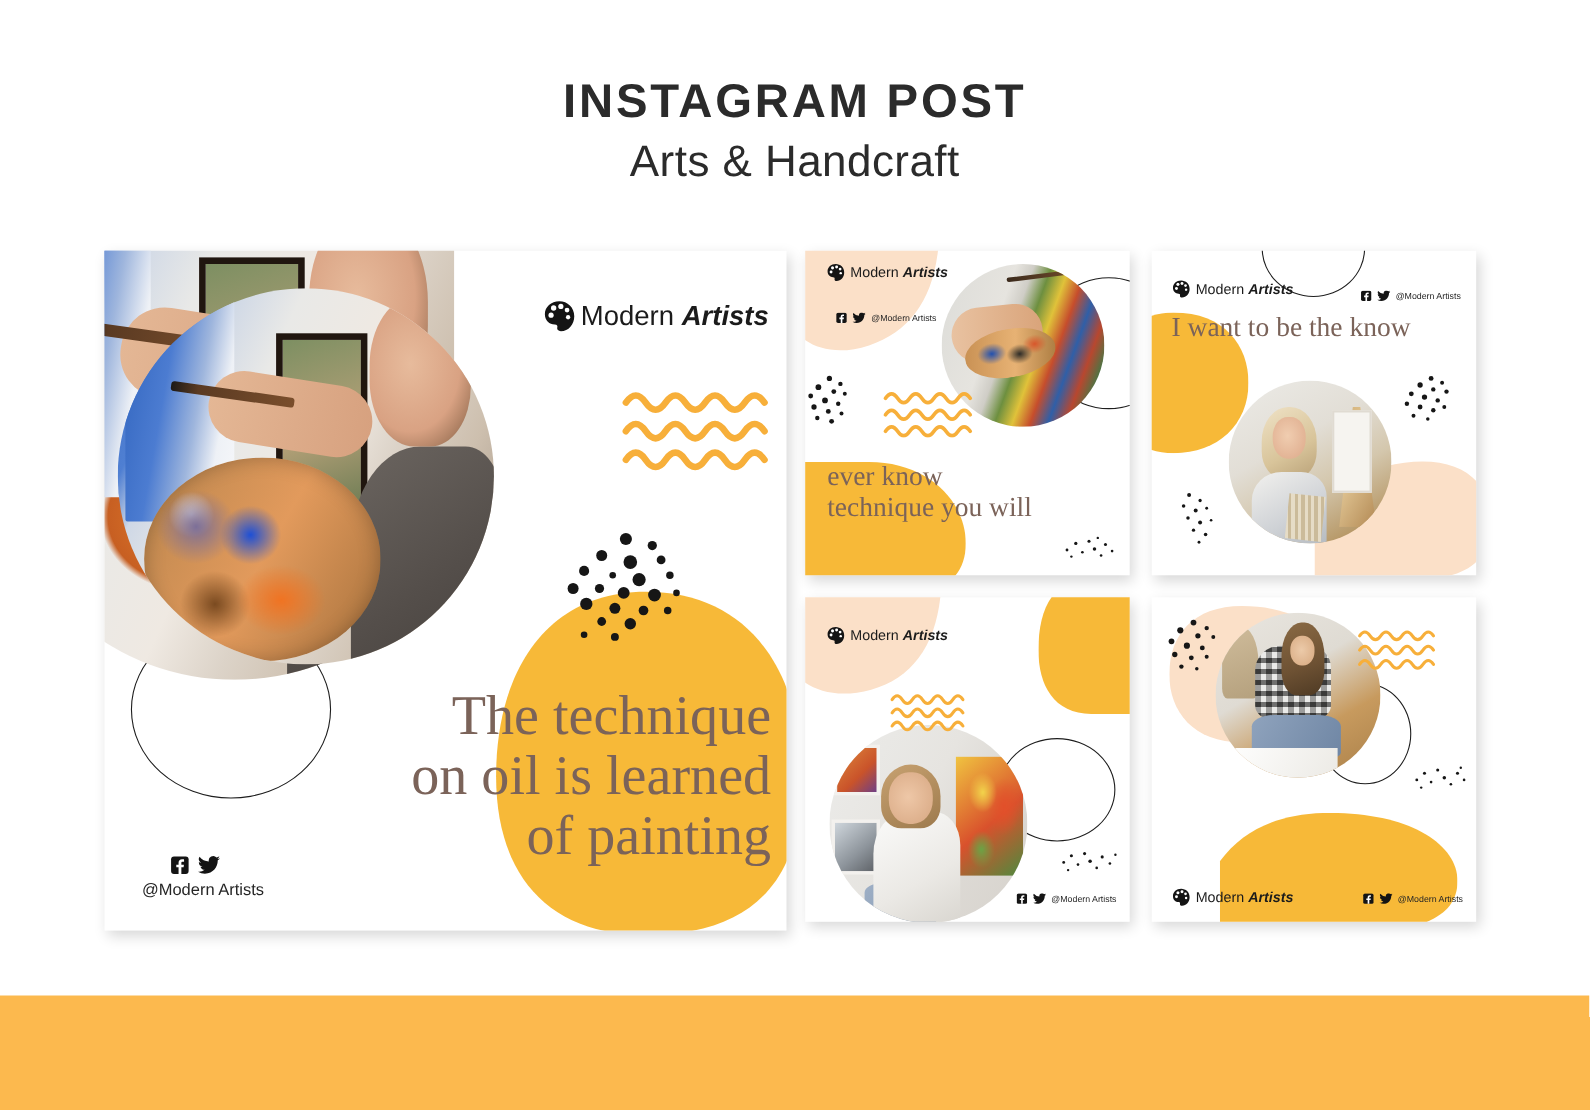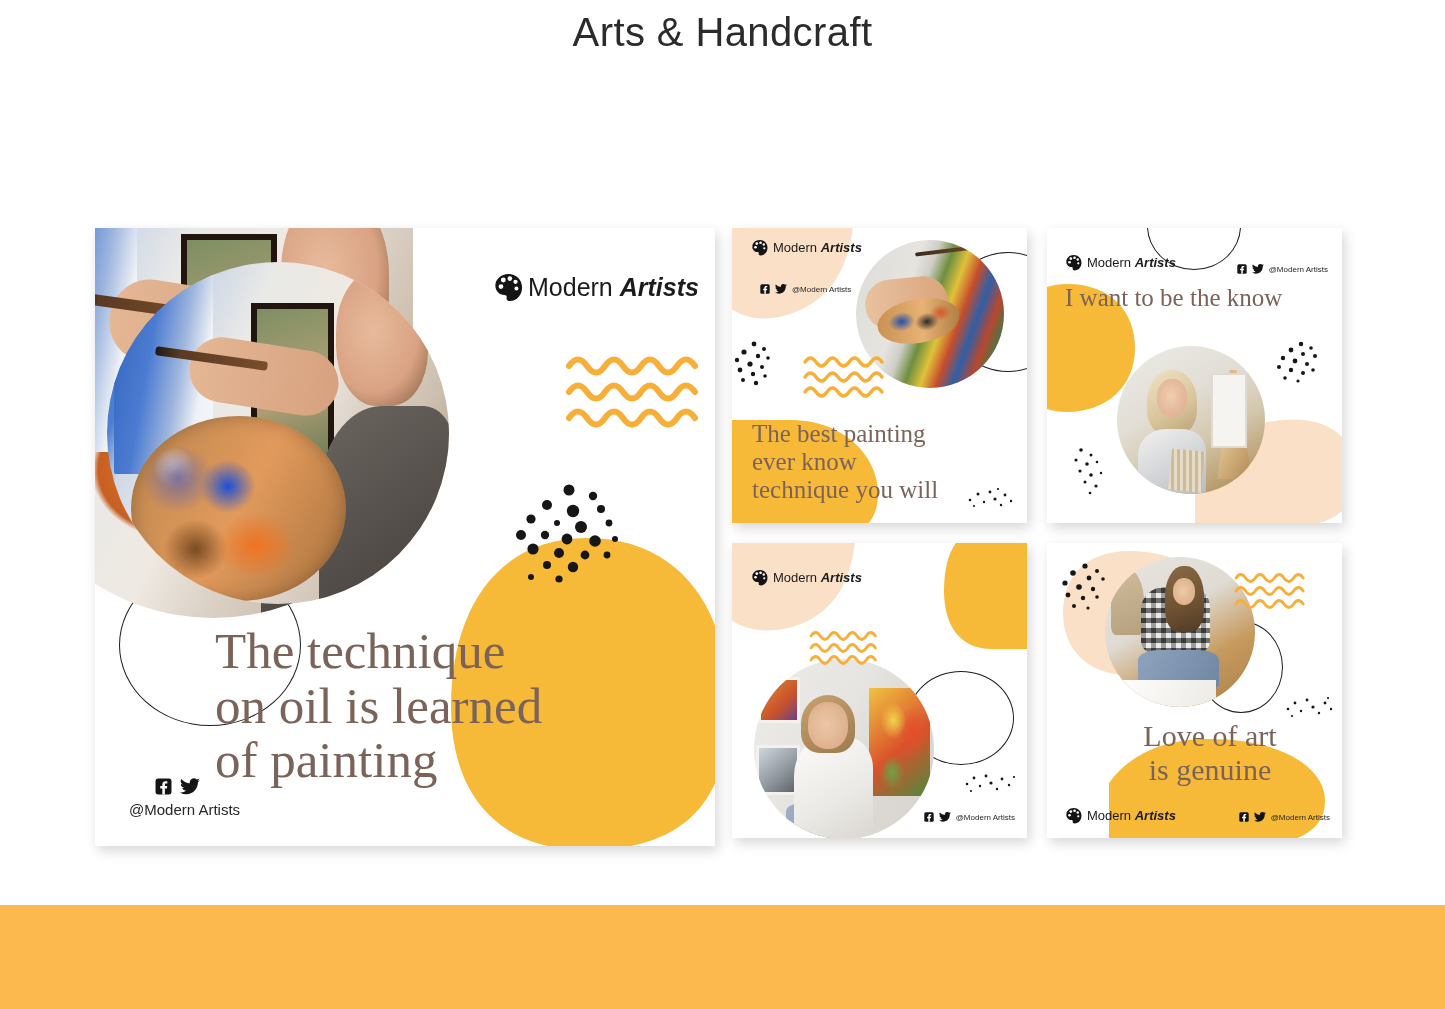--- a/index.html
+++ b/index.html
@@ -252,20 +252,21 @@
     background:linear-gradient(120deg,#fdfdfc,#eceae5);
   }
 
   
   .bottom-band{position:absolute;left:0;bottom:0;width:1445px;height:104px;}
 </style>
 </head>
 <body>
 
 <div class="header">
+  <h1 class="header-title">INSTAGRAM POST</h1>
   <div class="header-subtitle">Arts &amp; Handcraft</div>
 </div>
 
 <div class="mockups">
 
   <div class="card card-main">
 
     <svg class="blob" style="left:352px;top:300px;width:280px;height:320px;" viewBox="0 0 280 320">
       <path d="M150 8 C236 8 280 72 280 168 C280 268 238 320 150 320 L280 320 L280 0 Z M150 8
                C64 8 6 78 6 176 C6 268 66 320 150 320 L150 8 Z" fill="none"></path>
@@ -340,21 +341,21 @@
           <circle cx="48" cy="70" r="5"></circle>
         <circle cx="74" cy="72" r="4.4"></circle>
           <circle cx="96" cy="72" r="3.4"></circle>
         <circle cx="36" cy="82" r="4"></circle>
           <circle cx="62" cy="84" r="5.2"></circle>
         <circle cx="20" cy="94" r="3"></circle>
           <circle cx="48" cy="96" r="3.6"></circle>
       </g>
     </svg>
 
-    <div class="headline" style="left: 120px; top: 396px; width: 486px; font-size: 51px; line-height: 1.07; text-align: left; color: rgb(123, 99, 89);">
+    <div class="headline" style="left: 120px; top: 396px; width: 486px; font-size: 51px; line-height: 1.07; text-align: right; color: rgb(123, 99, 89);">
       <div>The technique</div>
       <div>on oil is learned</div>
       <div>of painting</div>
     </div>
 
     <div class="social-col" style="left:34px;bottom:28px;">
       <div class="social-icons" style="margin-left:26px;">
         <svg width="17" height="17" viewBox="0 0 32 32">
           <rect x="1" y="1" width="30" height="30" rx="5" fill="#141414"></rect>
           <path d="M18.6 31V19.6h3.8l.6-4.4h-4.4v-2.8c0-1.3.4-2.2 2.2-2.2h2.4V6.3c-.4-.06-1.8-.2-3.5-.2-3.5 0-5.9 2.1-5.9 6v3.1H9.9v4.4h3.9V31z" fill="#fff"></path>
@@ -433,21 +434,20 @@
 
     <svg class="waves" style="left:70px;top:126px;width:90px;height:44px;" viewBox="0 0 90 44">
       <g fill="none" stroke="#F7AF3A" stroke-width="3.4" stroke-linecap="round">
         <path d="M3 8 q5.5 -8 11 0 t11 0 t11 0 t11 0 t11 0 t11 0 t11 0"></path>
         <path d="M3 23 q5.5 -8 11 0 t11 0 t11 0 t11 0 t11 0 t11 0 t11 0"></path>
         <path d="M3 38 q5.5 -8 11 0 t11 0 t11 0 t11 0 t11 0 t11 0 t11 0"></path>
       </g>
     </svg>
 
     <div class="headline" style="left: 20px; top: 192px; width: 250px; font-size: 25px; line-height: 1.11; color: rgb(123, 99, 89);">
-      <div>The best painting</div>
       <div>ever know</div>
       <div>technique you will</div>
     </div>
 
     <svg class="dots" style="left:232px;top:258px;width:54px;height:26px;" viewBox="0 0 54 26">
       <g fill="#161616">
         <circle cx="6" cy="14" r="1.3"></circle>
           <circle cx="14" cy="8" r="1.5"></circle>
         <circle cx="20" cy="16" r="1.2"></circle>
           <circle cx="26" cy="6" r="1.4"></circle>
@@ -682,24 +682,20 @@
           <circle cx="24" cy="5" r="1.4"></circle>
         <circle cx="30" cy="12" r="1.6"></circle>
           <circle cx="36" cy="18" r="1.2"></circle>
         <circle cx="42" cy="8" r="1.4"></circle>
           <circle cx="48" cy="14" r="1.2"></circle>
         <circle cx="9" cy="21" r="1.1"></circle>
           <circle cx="45" cy="3" r="1.1"></circle>
       </g>
     </svg>
 
-    <div class="headline" style="left: 54px; top: 176px; width: 218px; font-size: 30px; line-height: 1.14; text-align: center; color: rgb(123, 99, 89);">
-      <div>Love of art</div>
-      <div>is genuine</div>
-    </div>
 
     <div class="brand" style="left:18px;bottom:14px;">
       <svg width="17" height="17" viewBox="0 0 64 64">
         <path d="M33 4C17 4 5 15 5 29c0 12 9 20 19 20 5 0 6 3 5 6-1 4 2 7 7 7 15 0 26-13 26-29C62 16 49 4 33 4z" fill="#141414"></path>
         <circle cx="22" cy="17" r="5.2" fill="#fff"></circle>
           <circle cx="36" cy="14" r="5" fill="#fff"></circle>
         <circle cx="48" cy="21" r="4.6" fill="#fff"></circle>
           <circle cx="17" cy="31" r="5" fill="#fff"></circle>
         <circle cx="50" cy="35" r="4.2" fill="#fff"></circle>
       </svg>

